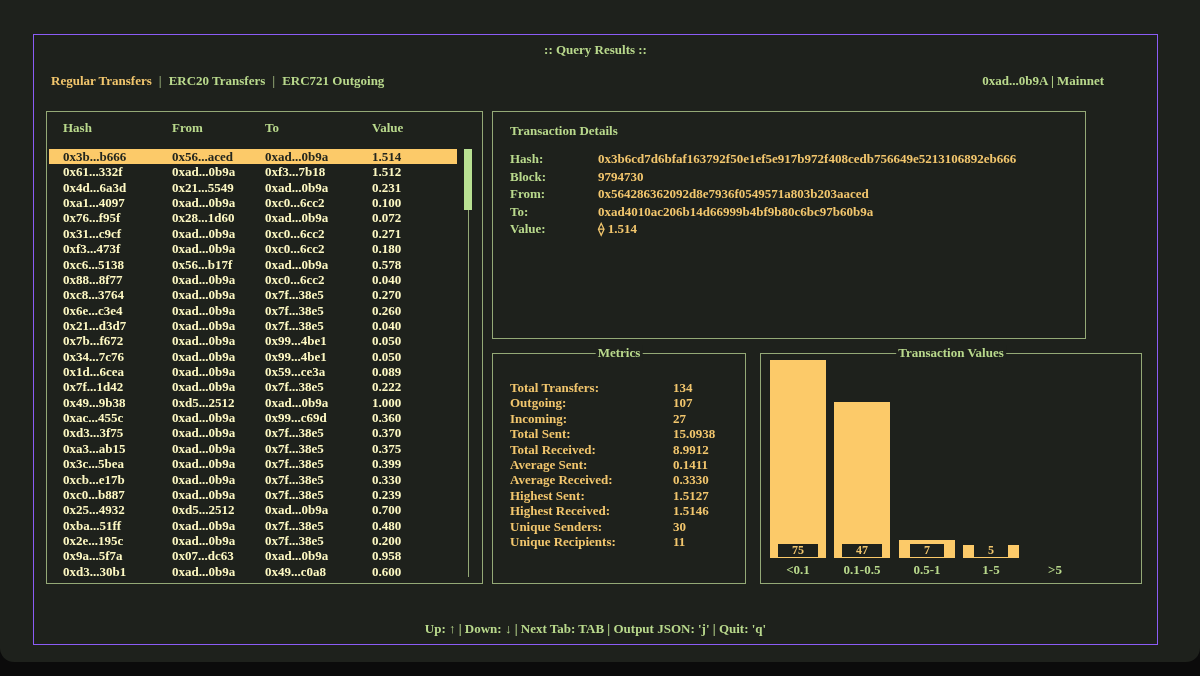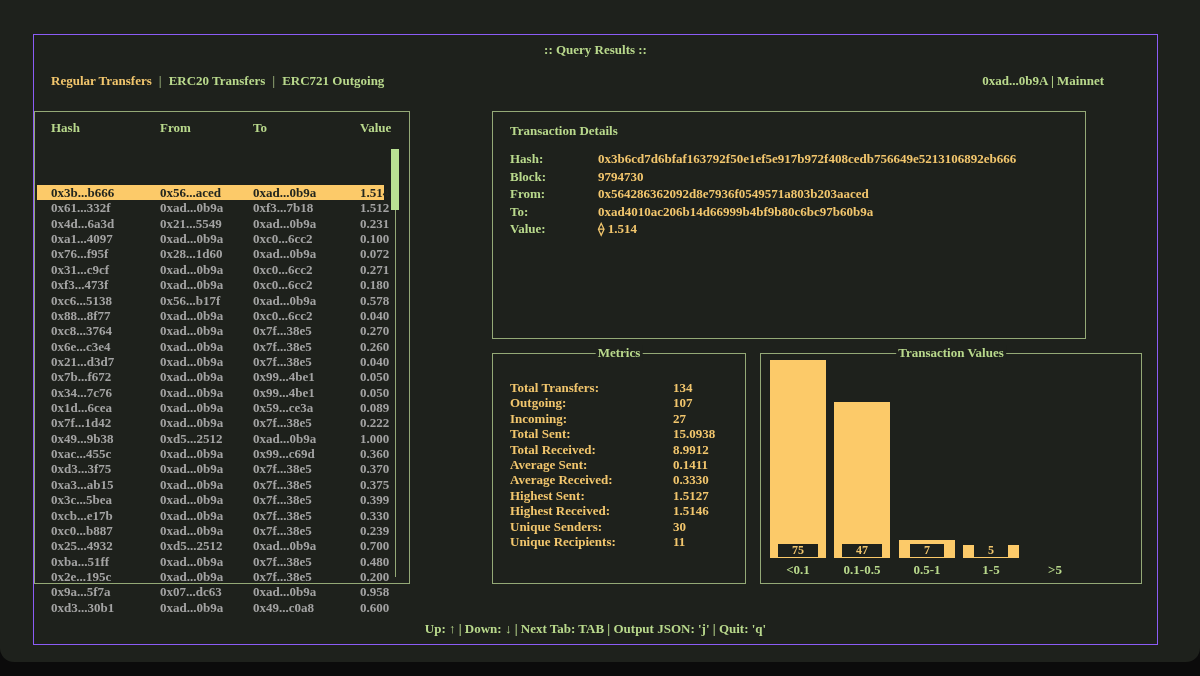--- a/index.html
+++ b/index.html
@@ -12,31 +12,31 @@
   .app-title { position:absolute; top:7px; left:0; right:0; text-align:center;
                color:#b9d98c; font-weight:bold; font-size:13px; }
   .tab-bar { position:absolute; top:37px; left:17px; right:0; font-size:13px;
              font-weight:bold; color:#b9d98c; height:17px; line-height:17px; }
   .tab { color:#b9d98c; cursor:pointer; }
   .tab.active { color:#f2c66d; }
   .tab-sep { color:#94a976; padding:0 7px; }
   .wallet { position:absolute; right:53px; top:0; color:#b9d98c; font-weight:bold; }
 
   .panel { position:absolute; border:1px solid #94a976; background:#1e211c; }
-  .table-panel  { left:0;  top:76px;  width:376px; height:473px; }
+  .table-panel  { left:12px;  top:76px;  width:437px; height:473px; }
   .details-panel{ left:458px; top:76px;  width:594px; height:228px; }
   .metrics-panel{ left:458px; top:318px; width:254px; height:231px; }
   .chart-panel  { left:726px; top:318px; width:382px; height:231px; }
 
   .thead span { position:absolute; top:8px; color:#b9d98c; font-weight:bold; font-size:13px; }
   .h0{left:16px} .h1{left:125px} .h2{left:218px} .h3{left:325px}
 
-  .rows { position:absolute; top:37px; left:2px; right:25px;margin-top:36px; }
+  .rows { position:absolute; top:37px; left:2px; right:25px; }
   .row { position:relative; height:15.36px; line-height:15.4px; font-size:13px;
-         font-weight:bold; color:#a3a3a3; cursor:pointer; }
+         font-weight:bold; color:#fef9c3; cursor:pointer; }
   .row.selected { background:#fcca69; color:#23261e; }
   .row span { position:absolute; top:0; }
   .c0{left:14px} .c1{left:123px} .c2{left:216px} .c3{left:323px}
 
   .scroll-track { position:absolute; top:37px; bottom:6px; right:13px; width:1px;
                   background:#94a976; }
   .scroll-thumb { position:absolute; top:37px; right:10px; width:8px; height:61px;
                   background:#b9e192; cursor:pointer; }
 
   .details-title { position:absolute; top:11px; left:17px; color:#b9d98c;

